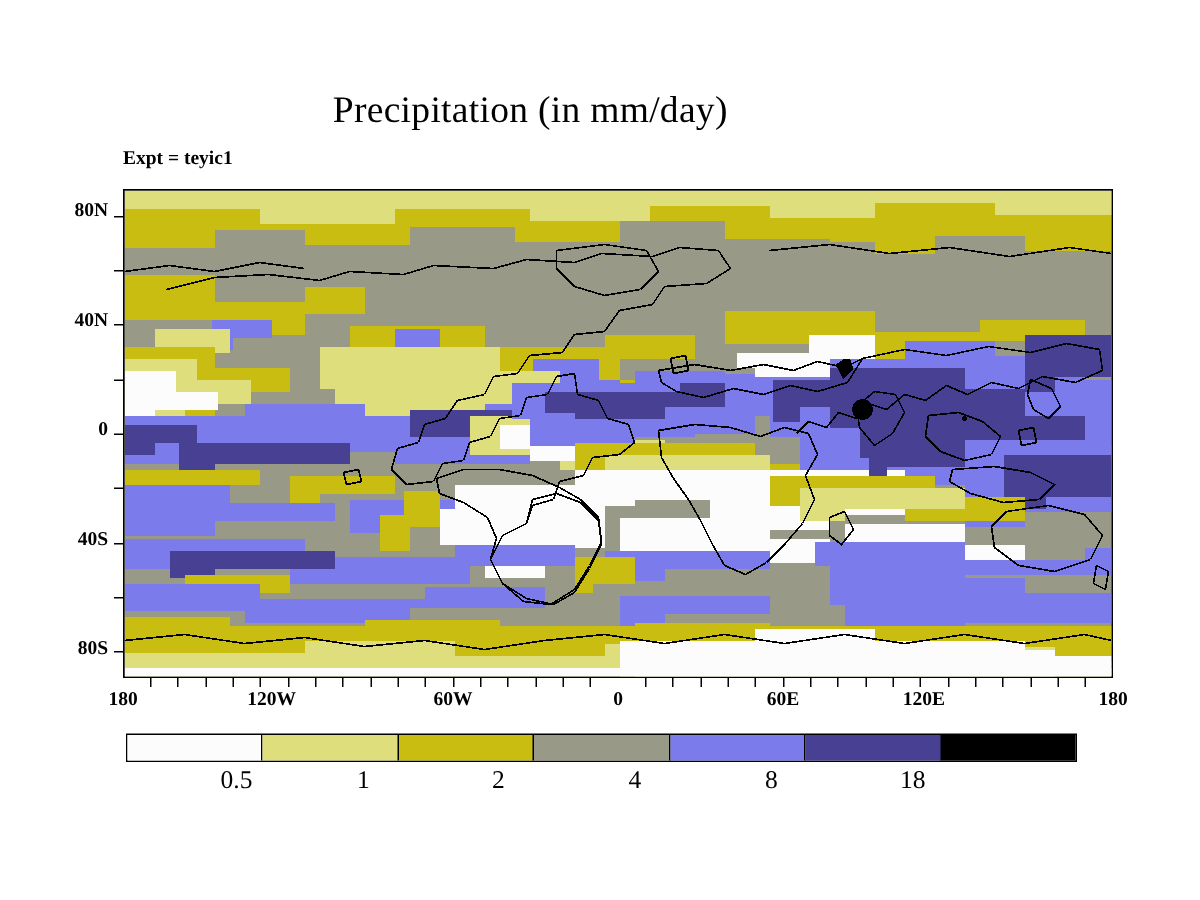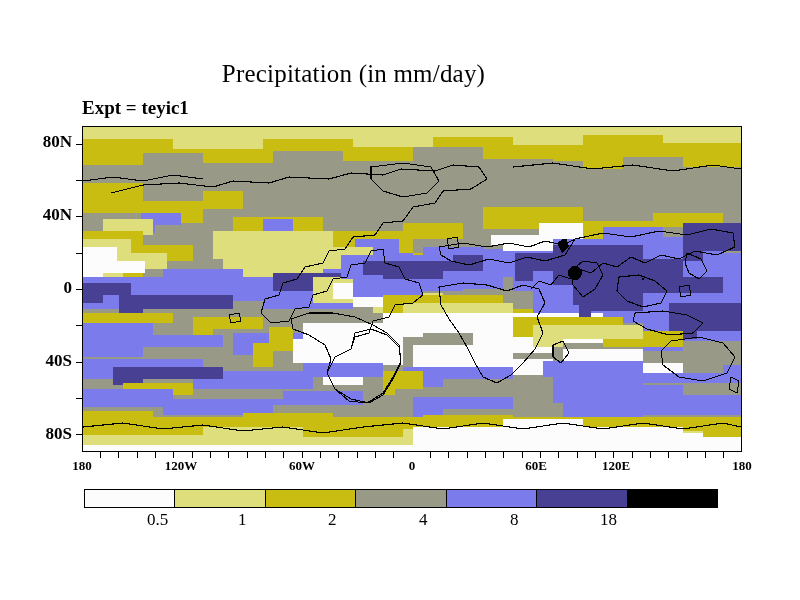--- a/index.html
+++ b/index.html
@@ -42,21 +42,21 @@
     width: 800px;
     text-align: center;
     font-size: 13px;
     font-weight: bold;
     white-space: nowrap;
   }
   .hdr-left {
     position: absolute;
     left: 82px;
     top: 97px;
-    font-size: 19px;
+    font-size: 13px;
     font-weight: bold;
     white-space: nowrap;
   }
   .hdr-right {
     position: absolute;
     right: 58px;
     top: 97px;
     font-size: 13px;
     font-weight: bold;
     white-space: nowrap;
@@ -75,21 +75,21 @@
     overflow: hidden;
     background: #999988;
   }
   #map-svg { display: block; }
 
   
   .ylab {
     position: absolute;
     width: 70px;
     text-align: right;
-    font-size: 17px;
+    font-size: 13px;
     font-weight: bold;
     white-space: nowrap;
   }
   .xlab {
     position: absolute;
     width: 80px;
     text-align: center;
     font-size: 13px;
     font-weight: bold;
     top: 458px;
@@ -361,21 +361,21 @@
     <div class="ylab" style="left:2px; top:278px">0</div>
     <div class="ylab" style="left:2px; top:351px">40S</div>
     <div class="ylab" style="left:2px; top:424px">80S</div>
   </div>
 
   <div>
     <div class="xlab" style="left:42px">180</div>
     <div class="xlab" style="left:141px">120W</div>
     <div class="xlab" style="left:262px">60W</div>
     <div class="xlab" style="left:372px">0</div>
-    <div class="xlab" style="left:496px">60E</div>
+    <div class="xlab" style="left:482px">60E</div>
     <div class="xlab" style="left:576px">120E</div>
     <div class="xlab" style="left:702px">180</div>
   </div>
 
   <div id="cbar">
       <div class="band" style="background: rgb(252, 252, 252); border-right: 1px solid rgb(0, 0, 0);"></div>
       <div class="band" style="background: rgb(222, 222, 124); border-right: 1px solid rgb(0, 0, 0);"></div>
       <div class="band" style="background: rgb(201, 189, 17); border-right: 1px solid rgb(0, 0, 0);"></div>
       <div class="band" style="background: rgb(153, 153, 136); border-right: 1px solid rgb(0, 0, 0);"></div>
       <div class="band" style="background: rgb(123, 123, 236); border-right: 1px solid rgb(0, 0, 0);"></div>

